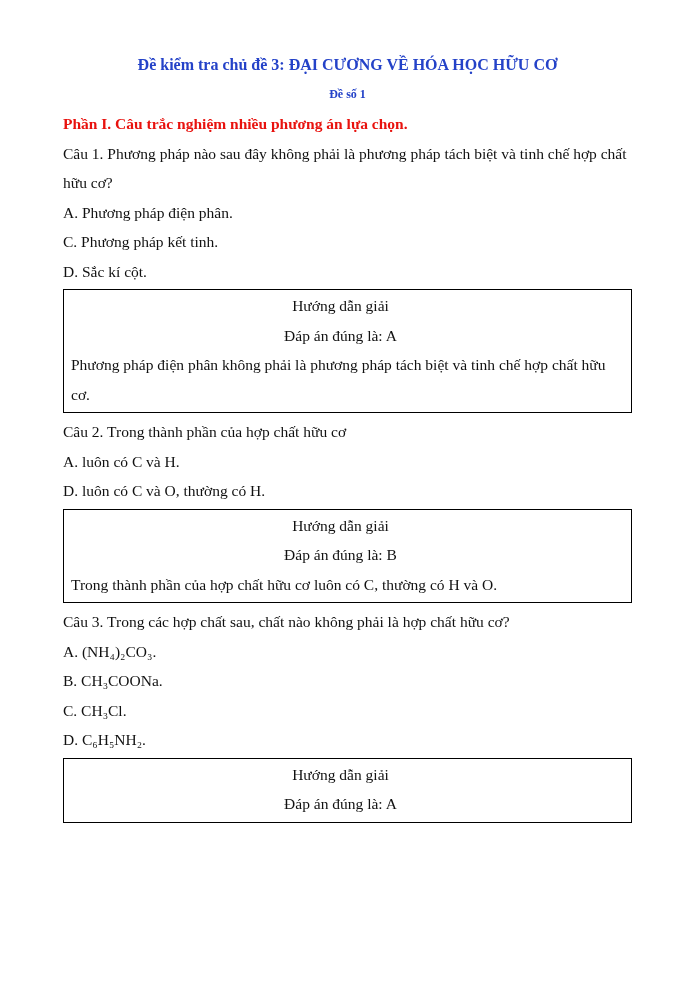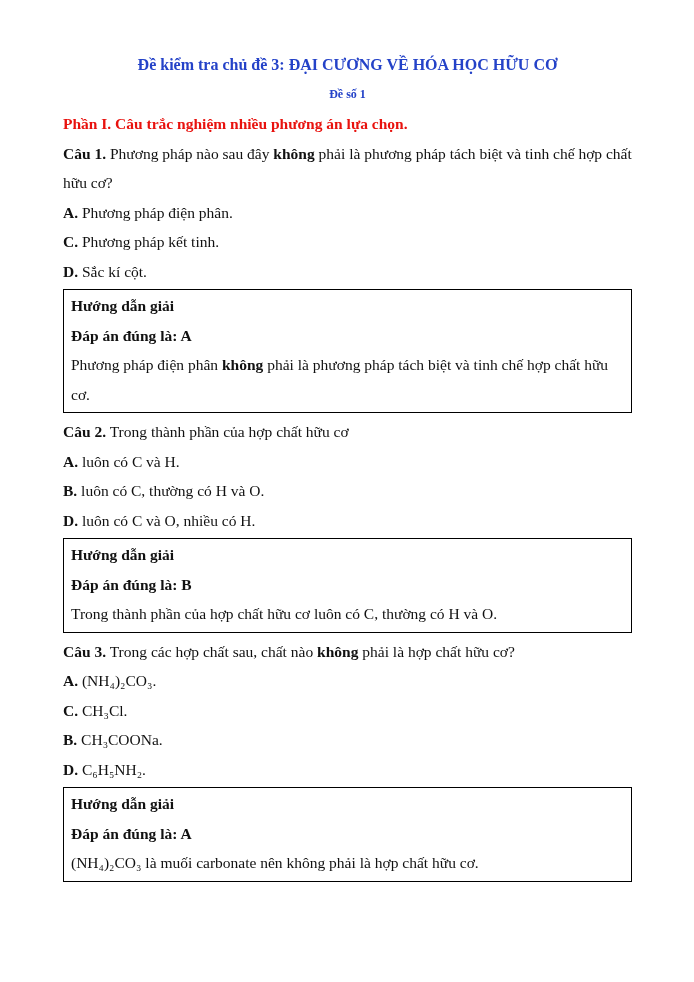--- a/index.html
+++ b/index.html
@@ -24,21 +24,21 @@
   }
   .doc-subtitle {
     color: #2442c8;
     font-weight: bold;
     font-size: 12px;
   }
   .section-heading {
     color: #e8120e;
     font-weight: bold;
   }
-  .b { font-weight: bold; }
+  .b { font-weight: normal; text-align: center; }
   .solution-box {
     border: 1px solid #000000;
     padding: 1px 21px 3px 7px;
     margin: 3px 0 4px 0;
   }
 </style>
 </head>
 <body>
 
 <div class="page">
@@ -54,35 +54,33 @@
   <p><span class="b">D.</span><span> Sắc kí cột.</span></p>
 
   <div class="solution-box">
     <p class="b">Hướng dẫn giải</p>
     <p class="b">Đáp án đúng là: A</p>
     <p><span>Phương pháp điện phân </span><span class="b">không</span><span> phải là phương pháp tách biệt và tinh chế hợp chất hữu cơ.</span></p>
   </div>
 
   <p><span class="b">Câu 2.</span><span> Trong thành phần của hợp chất hữu cơ</span></p>
   <p><span class="b">A.</span><span> luôn có C và H.</span></p>
-  <p><span class="b">B.</span><span> luôn có C, thường có H và O.</span></p>
-  <p><span class="b">D.</span><span> luôn có C và O, nhiều có H.</span></p>
+  <p><span class="b">D.</span><span> luôn có C và O, thường có H.</span></p>
 
   <div class="solution-box">
     <p class="b">Hướng dẫn giải</p>
     <p class="b">Đáp án đúng là: B</p>
     <p><span>Trong thành phần của hợp chất hữu cơ luôn có C, thường có H và O.</span></p>
   </div>
 
   <p><span class="b">Câu 3.</span><span> Trong các hợp chất sau, chất nào </span><span class="b">không</span><span> phải là hợp chất hữu cơ?</span></p>
   <p><span class="b">A.</span><span> (NH₄)₂CO₃.</span></p>
+  <p><span class="b">B.</span><span> CH₃COONa.</span></p>
   <p><span class="b">C.</span><span> CH₃Cl.</span></p>
-  <p><span class="b">B.</span><span> CH₃COONa.</span></p>
   <p><span class="b">D.</span><span> C₆H₅NH₂.</span></p>
 
   <div class="solution-box">
     <p class="b">Hướng dẫn giải</p>
     <p class="b">Đáp án đúng là: A</p>
-    <p><span>(NH₄)₂CO₃ là muối carbonate nên không phải là hợp chất hữu cơ.</span></p>
   </div>
 
 
 </div>
 
 </body></html>

